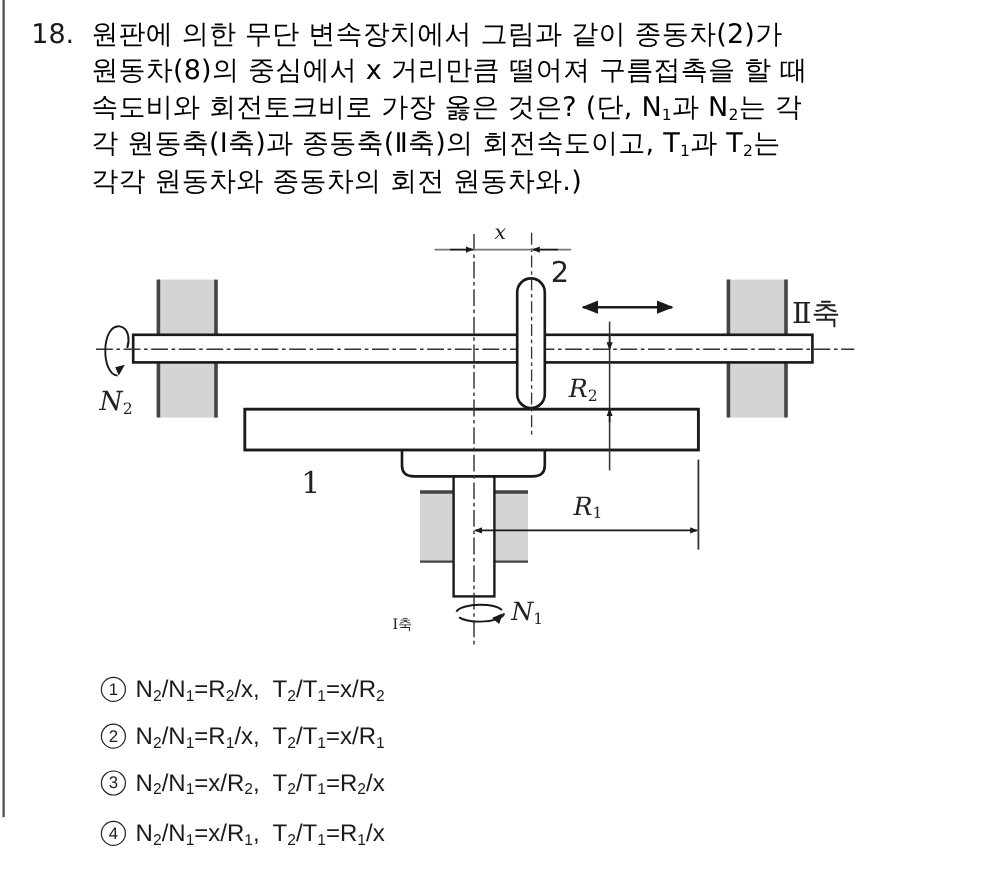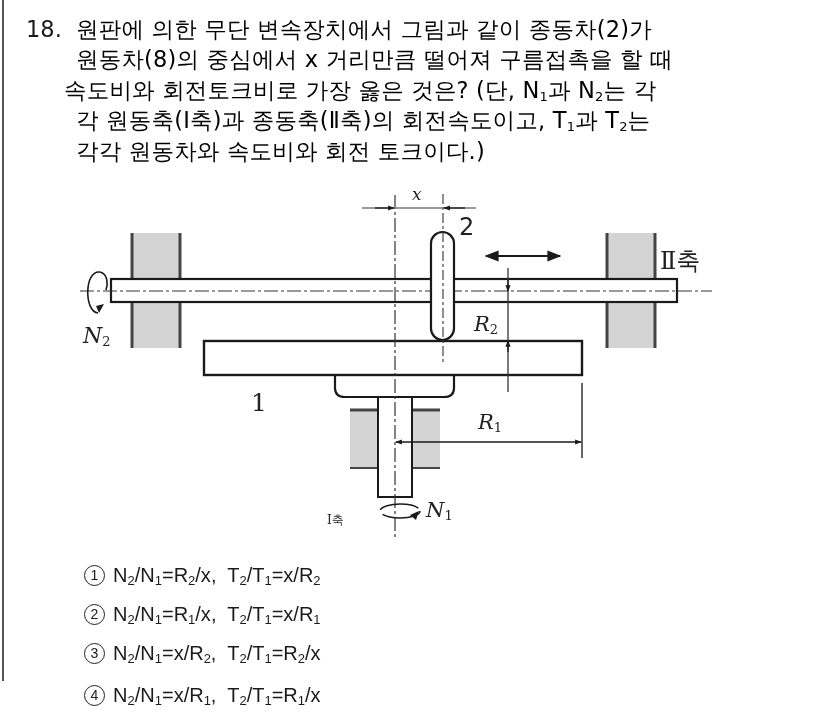--- a/index.html
+++ b/index.html
@@ -17,23 +17,23 @@
   </style>
 </head>
 <body>
 
 <div class="left-rule"></div>
 
 <div>
   <span class="q-num">18.</span>
   <div class="q-line" style="left:76px; top:14px;">원판에 의한 무단 변속장치에서 그림과 같이 종동차(2)가</div>
   <div class="q-line" style="left:76px; top:44px;">원동차(8)의 중심에서 x 거리만큼 떨어져 구름접촉을 할 때</div>
-  <div class="q-line" style="left:64px; top:75px;"><span>속도비와 회전토크비로 가장 옳은 것은? (단, N</span><sub>1</sub><span>과 N</span><sub>2</sub><span>는 각</span></div>
+  <div class="q-line" style="left:76px; top:75px;"><span>속도비와 회전토크비로 가장 옳은 것은? (단, N</span><sub>1</sub><span>과 N</span><sub>2</sub><span>는 각</span></div>
   <div class="q-line" style="left:76px; top:105px;"><span>각 원동축(Ⅰ축)과 종동축(Ⅱ축)의 회전속도이고, T</span><sub>1</sub><span>과 T</span><sub>2</sub><span>는</span></div>
-  <div class="q-line" style="left:76px; top:136px;">각각 원동차와 속도비와 회전 토크이다.)</div>
+  <div class="q-line" style="left:76px; top:136px;">각각 원동차와 종동차의 회전 원동차와.)</div>
 </div>
 
 <svg class="diagram" viewBox="0 0 826 560" width="826" height="560">
   <defs>
     <marker id="arr" viewBox="0 0 10 10" refX="9" refY="5" markerWidth="7" markerHeight="7" orient="auto-start-reverse">
       <path d="M0,1 L10,5 L0,9 z" fill="#1a1a1a"></path>
     </marker>
     <marker id="arrs" viewBox="0 0 10 10" refX="9" refY="5" markerWidth="5" markerHeight="5" orient="auto-start-reverse">
       <path d="M0,1 L10,5 L0,9 z" fill="#1a1a1a"></path>
     </marker>

